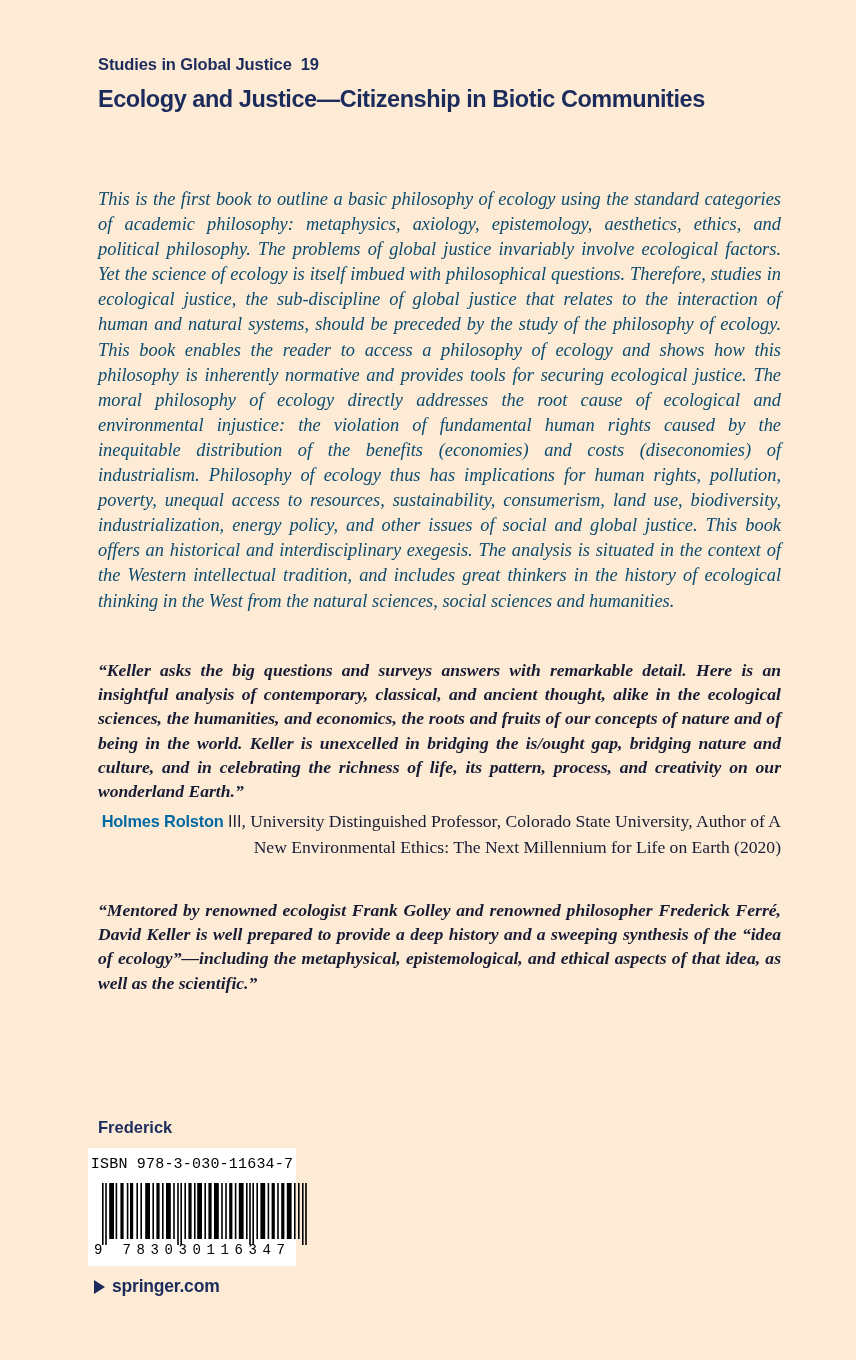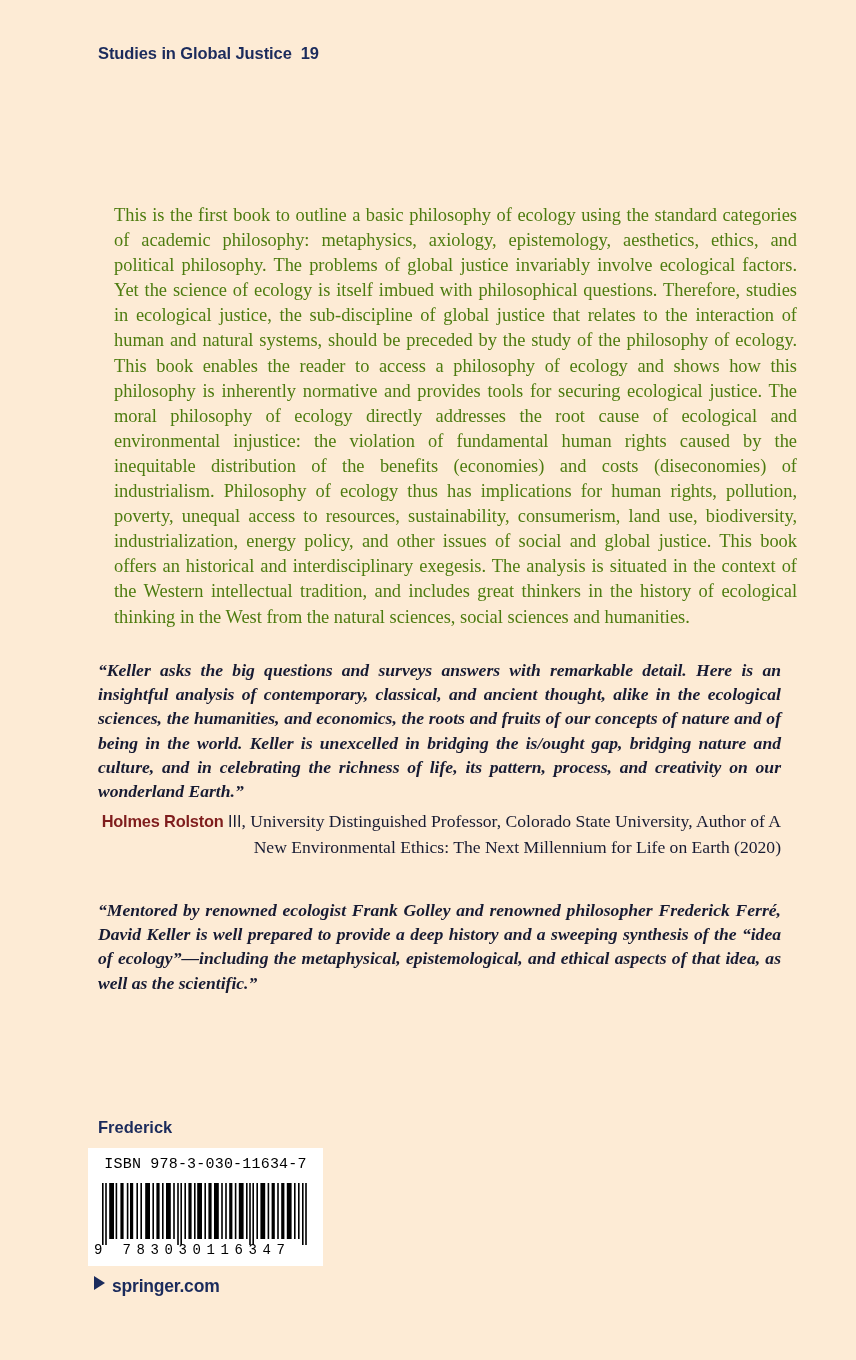--- a/index.html
+++ b/index.html
@@ -22,21 +22,21 @@
     left: 0; top: 0;
     width: 856px;
     height: 1360px;
     background: #fdebd5;
   }
 
   
   .header {
     position: absolute;
     left: 98px;
-    top: 44px;
+    top: 55px;
     width: 690px;
   }
   .series-line {
     font-family: "Liberation Sans", sans-serif;
     font-weight: bold;
     font-size: 16.5px;
     letter-spacing: -0.1px;
     color: #1b2b5c;
     margin: 0 0 12px 0;
     white-space: pre;
@@ -62,23 +62,24 @@
   .description {
     position: absolute;
     left: 98px;
     top: 187px;
     width: 683px;
     font-family: "Liberation Serif", serif;
     font-size: 18.4px;
     line-height: 25.1px;
     text-align: justify;
     text-justify: inter-word;
-    color: #4d7c0f;
-    margin: 16px;
+    color: #0c4a6e;
+    margin: 0;
     hyphens: none;
+    font-style: italic;
   }
 
   
   .blurb-block {
     position: absolute;
     left: 98px;
     width: 683px;
   }
   .blurb-1 { top: 658px; }
   .blurb-2 { top: 898px; }
@@ -101,21 +102,21 @@
     font-size: 17.6px;
     line-height: 25.5px;
     color: #171b33;
     margin: 6px 0 0 0;
   }
   .attrib-name {
     font-family: "Liberation Sans", sans-serif;
     font-weight: bold;
     font-size: 16.4px;
     letter-spacing: -0.2px;
-    color: #7f1d1d;
+    color: #0369a1;
   }
   .attrib-suffix {
     font-family: "Liberation Sans", sans-serif;
     font-weight: normal;
     font-size: 16px;
     color: #171b33;
   }
 
   
   .subject-label {
@@ -126,21 +127,21 @@
     font-weight: bold;
     font-size: 16.5px;
     color: #1b2b5c;
     margin: 0;
   }
 
   .barcode-box {
     position: absolute;
     left: 88px;
     top: 1148px;
-    width: 235px;
+    width: 208px;
     height: 118px;
     background: #ffffff;
     box-sizing: border-box;
   }
   .isbn-text {
     font-family: "Liberation Mono", monospace;
     font-size: 15px;
     letter-spacing: 0.2px;
     color: #000000;
     text-align: center;
@@ -173,21 +174,21 @@
   }
   .bd-group {
     letter-spacing: 5.6px;
   }
 
   .springer-line {
     position: absolute;
     left: 94px;
     top: 1276px;
     display: flex;
-    align-items: flex-start;
+    align-items: center;
     gap: 7px;
   }
   .play-triangle {
     width: 0;
     height: 0;
     border-left: 11px solid #1b2b5c;
     border-top: 7px solid transparent;
     border-bottom: 7px solid transparent;
     display: block;
   }
@@ -199,20 +200,21 @@
     color: #1b2b5c;
   }
 </style>
 </head>
 <body>
 
 <div class="cover">
 
   <div class="header">
     <p class="series-line">Studies in Global Justice  19</p>
+    <h1 class="book-title">Ecology and Justice—Citizenship in Biotic Communities</h1>
   </div>
 
   <p class="description">This is the first book to outline a basic philosophy of ecology using the standard categories of academic philosophy: metaphysics, axiology, epistemology, aesthetics, ethics, and political philosophy. The problems of global justice invariably involve ecological factors. Yet the science of ecology is itself imbued with philosophical questions. Therefore, studies in ecological justice, the sub-discipline of global justice that relates to the interaction of human and natural systems, should be preceded by the study of the philosophy of ecology. This book enables the reader to access a philosophy of ecology and shows how this philosophy is inherently normative and provides tools for securing ecological justice. The moral philosophy of ecology directly addresses the root cause of ecological and environmental injustice: the violation of fundamental human rights caused by the inequitable distribution of the benefits (economies) and costs (diseconomies) of industrialism. Philosophy of ecology thus has implications for human rights, pollution, poverty, unequal access to resources, sustainability, consumerism, land use, biodiversity, industrialization, energy policy, and other issues of social and global justice. This book offers an historical and interdisciplinary exegesis. The analysis is situated in the context of the Western intellectual tradition, and includes great thinkers in the history of ecological thinking in the West from the natural sciences, social sciences and humanities.</p>
 
   <div class="blurb-block blurb-1">
     <p class="blurb-quote">“Keller asks the big questions and surveys answers with remarkable detail. Here is an insightful analysis of contemporary, classical, and ancient thought, alike in the ecological sciences, the humanities, and economics, the roots and fruits of our concepts of nature and of being in the world. Keller is unexcelled in bridging the is/ought gap, bridging nature and culture, and in celebrating the richness of life, its pattern, process, and creativity on our wonderland Earth.”</p>
     <p class="attribution"><span class="attrib-name">Holmes Rolston</span><span class="attrib-suffix"> III</span><span>, University Distinguished Professor, Colorado State University, Author of A New Environmental Ethics: The Next Millennium for Life on Earth (2020)</span></p>
   </div>
 
   <div class="blurb-block blurb-2">

